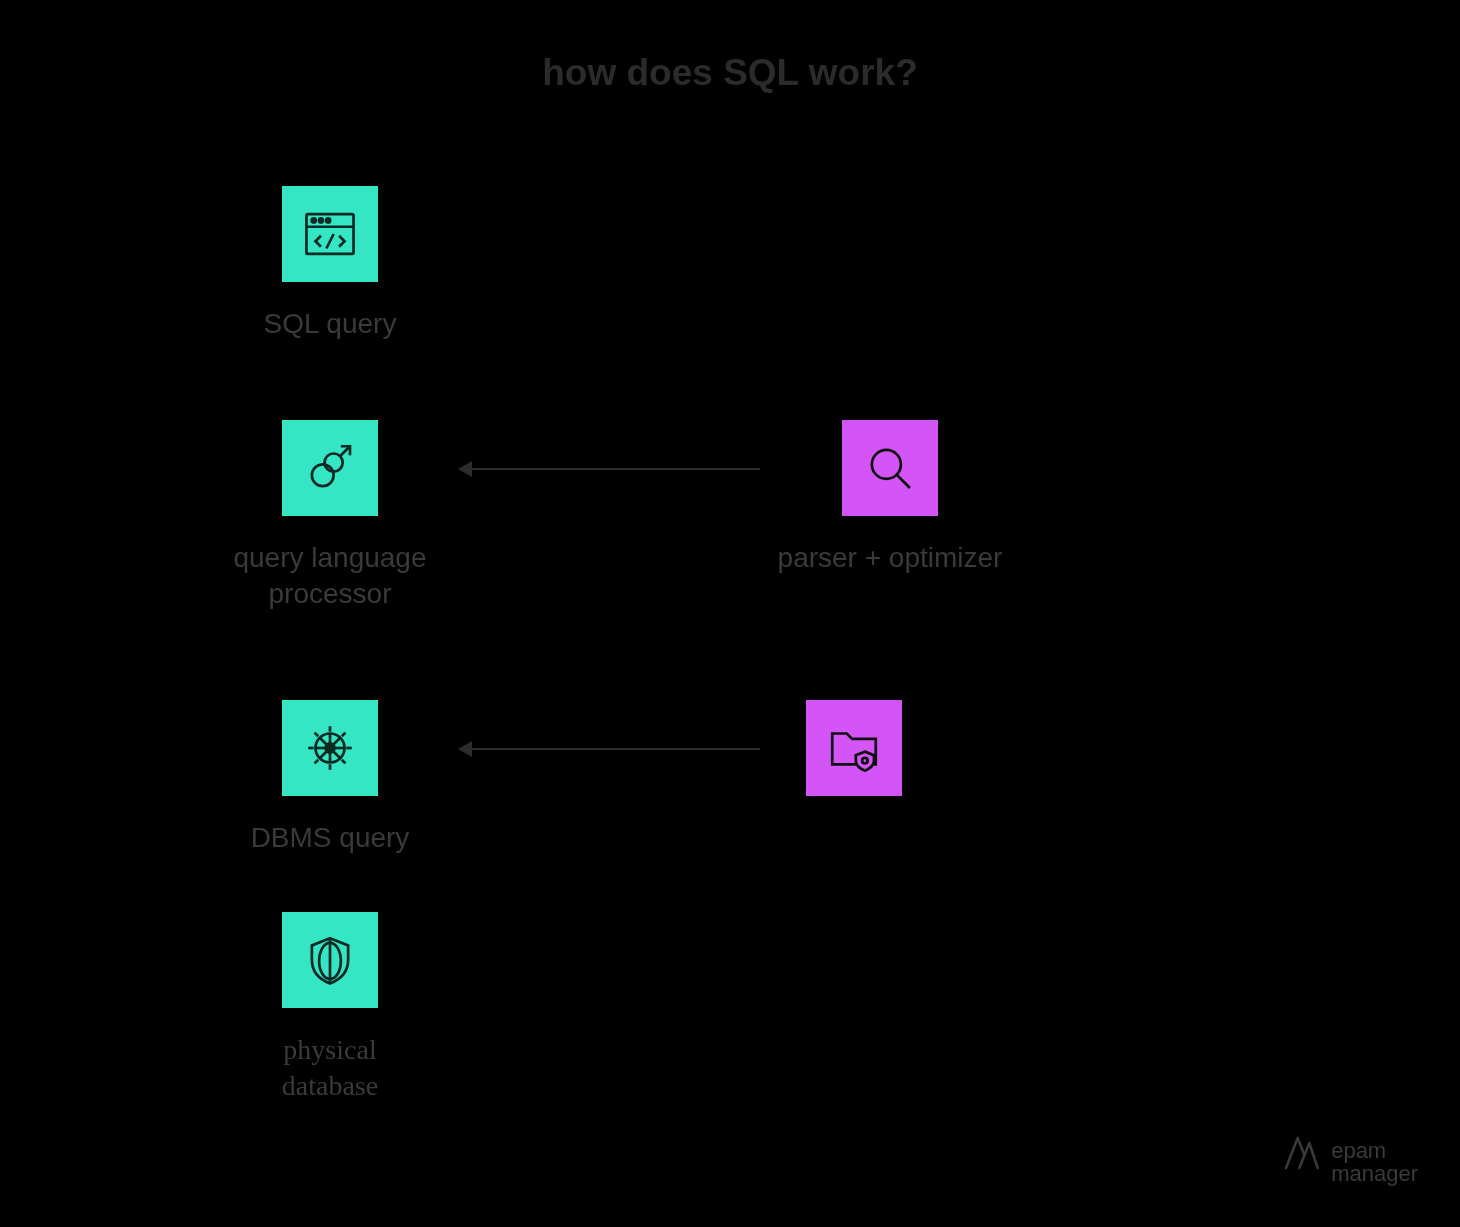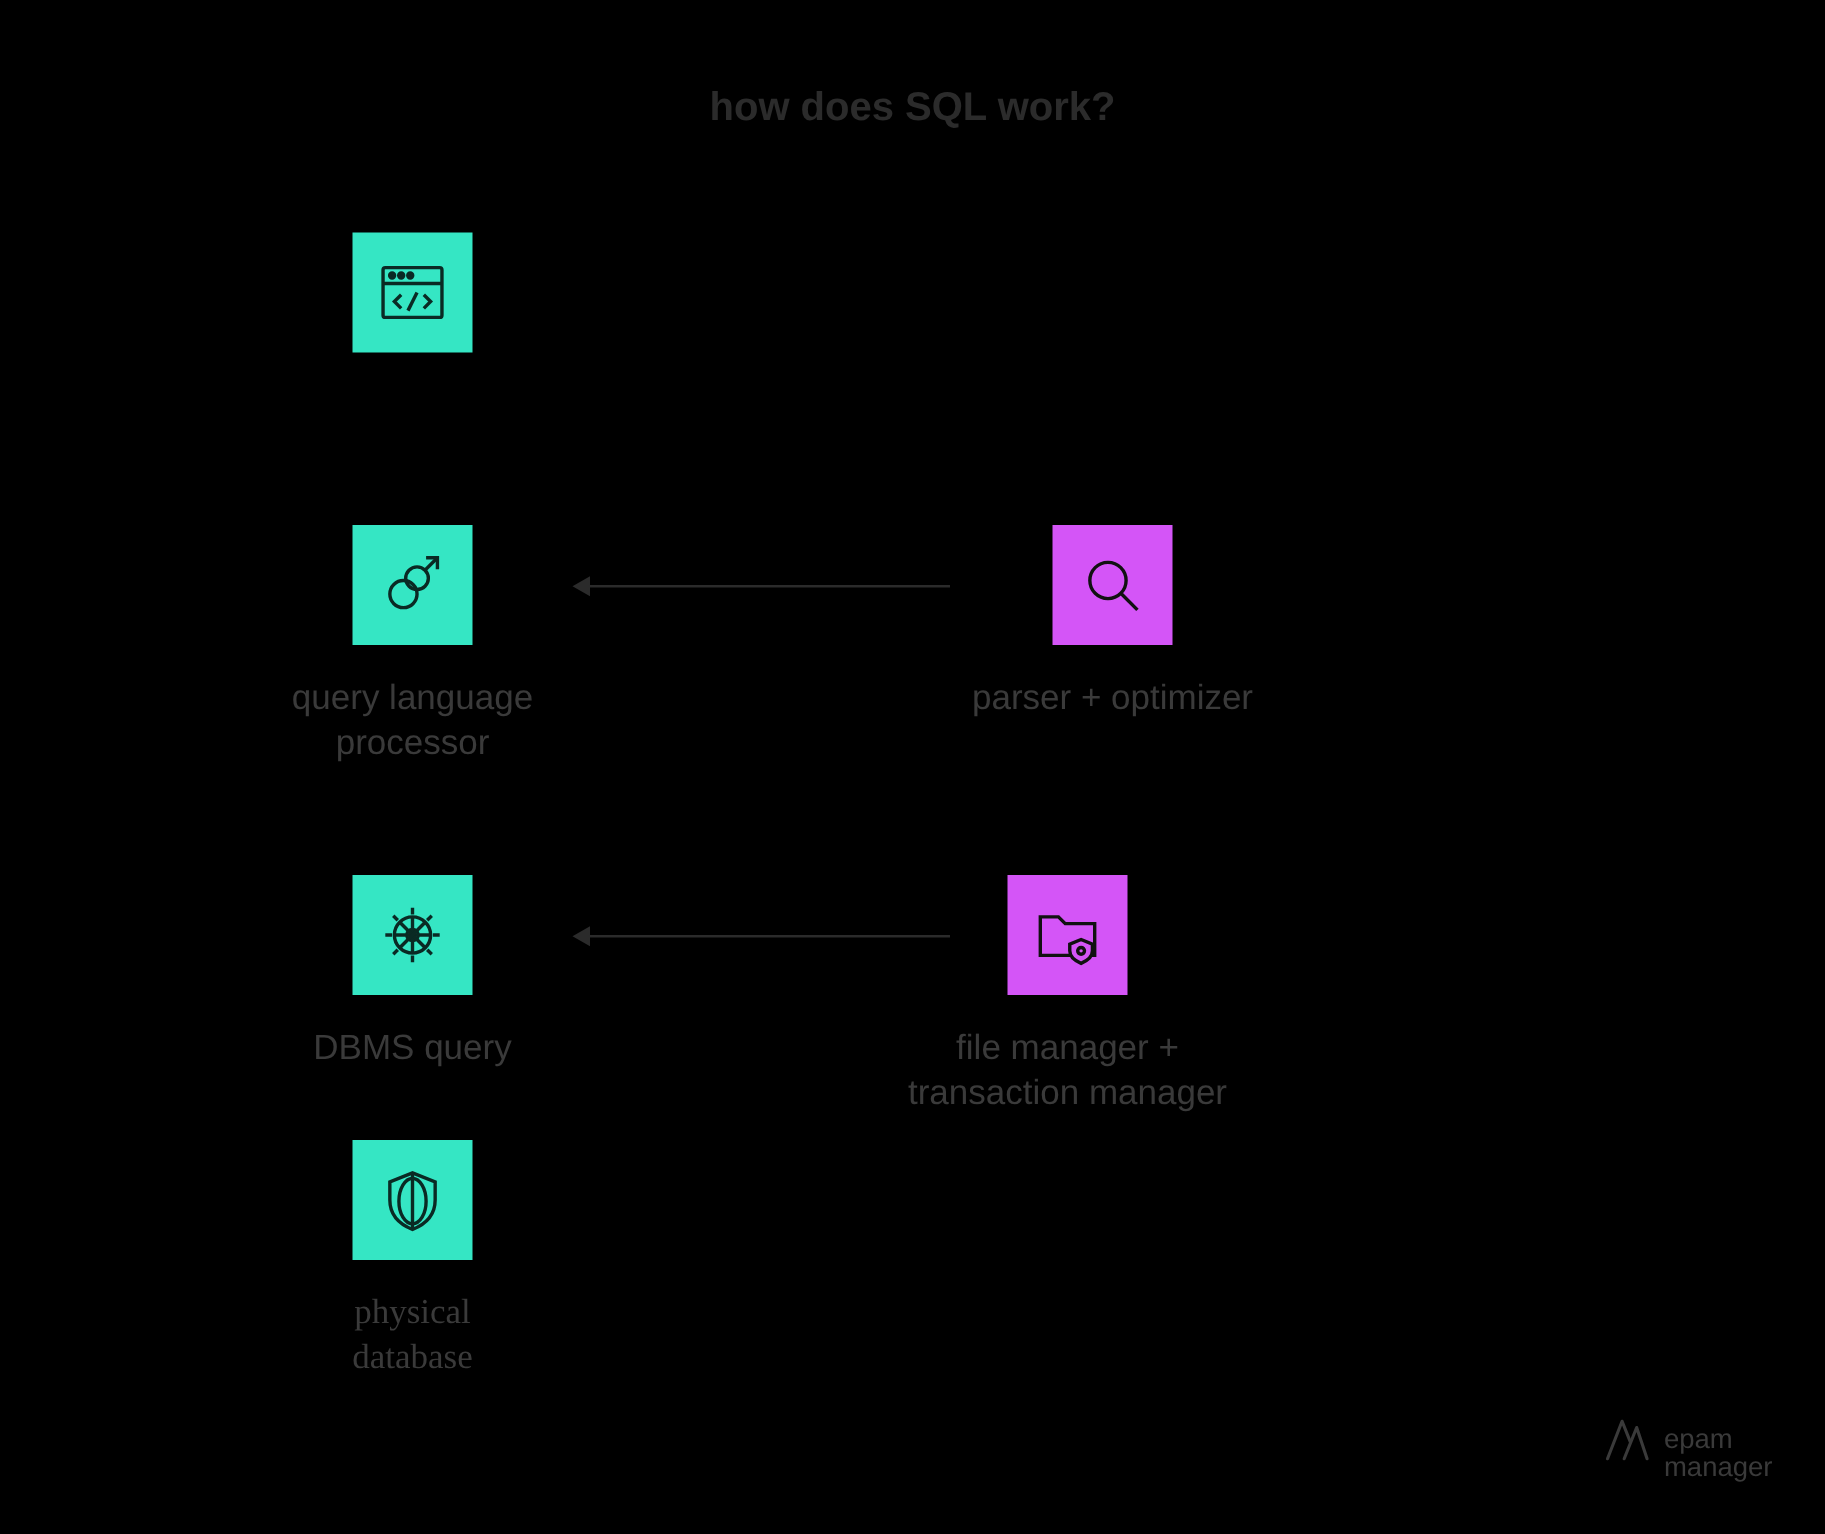--- a/index.html
+++ b/index.html
@@ -6,26 +6,26 @@
   body {
     background: #000;
     width: 1460px;
     height: 1227px;
     font-family: -apple-system, BlinkMacSystemFont, "Segoe UI", Arial, sans-serif;
     position: relative;
     overflow: hidden;
   }
   .title {
     position: absolute;
-    top: 67px;
+    top: 52px;
     left: 0;
     width: 100%;
     text-align: center;
     color: #2b2b2b;
-    font-size: 32px;
+    font-size: 37px;
     font-weight: 600;
   }
   .node {
     position: absolute;
     text-align: center;
   }
   .tile {
     width: 96px;
     height: 96px;
     margin: 0 auto 24px auto;
@@ -91,20 +91,21 @@
         <line x1="6" y1="24" x2="58" y2="24"></line>
         <circle cx="14" cy="17" r="2.2" fill="#0a2a24"></circle>
         <circle cx="22" cy="17" r="2.2" fill="#0a2a24"></circle>
         <circle cx="30" cy="17" r="2.2" fill="#0a2a24"></circle>
         <polyline points="22,34 16,40 22,46"></polyline>
         <polyline points="42,34 48,40 42,46"></polyline>
         <line x1="36" y1="32" x2="28" y2="48"></line>
       </svg>
     </span>
   </div>
+  <div class="label">SQL query</div>
 </div>
 
 <div class="node n2">
   <div class="tile teal">
     <span class="icon">
       <svg viewBox="0 0 64 64" stroke="#0a2a24" stroke-width="3" fill="none">
         <circle cx="24" cy="40" r="12"></circle>
         <circle cx="36" cy="26" r="10"></circle>
         <line x1="43" y1="19" x2="54" y2="8"></line>
         <polyline points="44,8 54,8 54,18"></polyline>
@@ -168,22 +169,20 @@
 <div class="node n6">
   <div class="tile magenta">
     <span class="icon">
       <svg viewBox="0 0 64 64" stroke="#111" stroke-width="3" fill="none">
         <path d="M8 16 H24 L30 22 H56 V50 H8 Z"></path>
         <path d="M44 36 L54 40 V46 C54 52 49 55 44 57 C39 55 34 52 34 46 V40 Z" fill="#d455f7"></path>
         <circle cx="44" cy="46" r="3"></circle>
       </svg>
     </span>
   </div>
-  <div class="label">file manager +
-transaction manager</div>
 </div>
 
 <div class="arrow a1"></div>
 <div class="arrow a2"></div>
 
 <div class="brand">
   <span>
     <svg viewBox="0 0 48 48" stroke="#3a3a3a" stroke-width="3" fill="none" stroke-linecap="round" stroke-linejoin="round">
       <polyline points="6,42 20,6 28,26"></polyline>
       <polyline points="22,42 34,12 44,42"></polyline>

